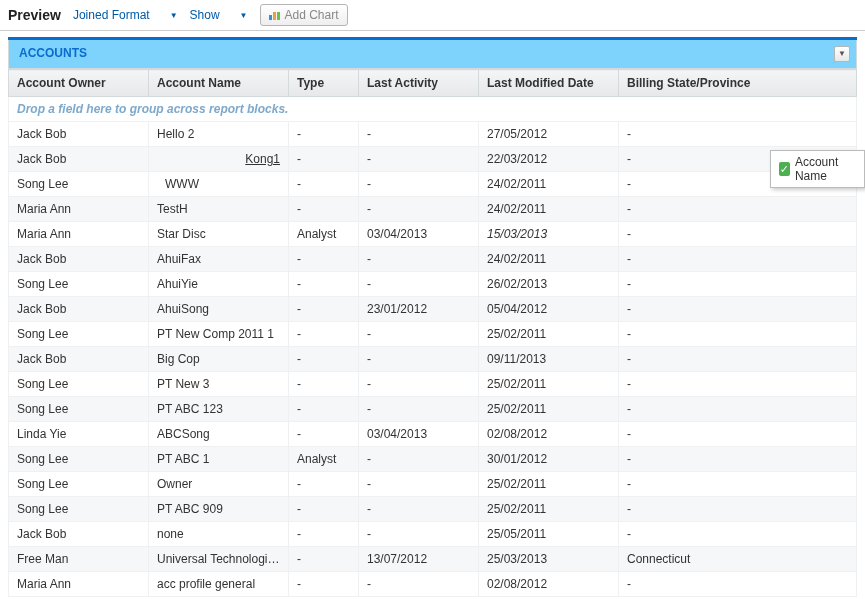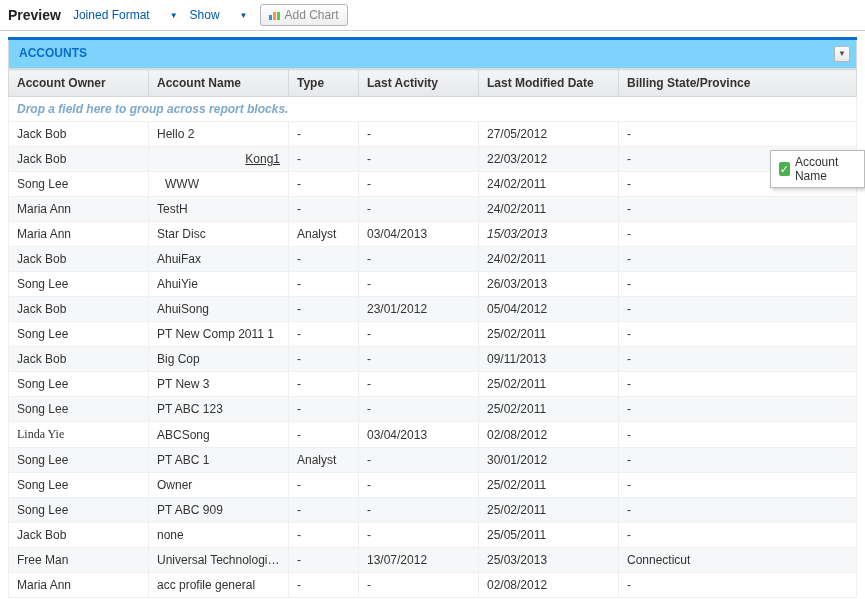--- a/index.html
+++ b/index.html
@@ -259,21 +259,21 @@
           <td style="text-align: left;">-</td>
           <td style="text-align: left;">-</td>
           <td style="text-align: left;">24/02/2011</td>
           <td style="text-align: left;">-</td>
         </tr>
         <tr>
           <td style="text-align: left;">Song Lee</td>
           <td style="text-align: left;">AhuiYie</td>
           <td style="text-align: left;">-</td>
           <td style="text-align: left;">-</td>
-          <td style="text-align: left;">26/03/2013</td>
+          <td style="text-align: left;">26/02/2013</td>
           <td style="text-align: left;">-</td>
         </tr>
         <tr>
           <td style="text-align: left;">Jack Bob</td>
           <td style="text-align: left;">AhuiSong</td>
           <td style="text-align: left;">-</td>
           <td style="text-align: left;">23/01/2012</td>
           <td style="text-align: left;">05/04/2012</td>
           <td style="text-align: left;">-</td>
         </tr>
@@ -303,21 +303,21 @@
         </tr>
         <tr>
           <td style="text-align: left;">Song Lee</td>
           <td style="text-align: left;">PT ABC 123</td>
           <td style="text-align: left;">-</td>
           <td style="text-align: left;">-</td>
           <td style="text-align: left;">25/02/2011</td>
           <td style="text-align: left;">-</td>
         </tr>
         <tr>
-          <td style="text-align: left; font-family: Liberation Serif, serif;">Linda Yie</td>
+          <td style="text-align: left;">Linda Yie</td>
           <td style="text-align: left;">ABCSong</td>
           <td style="text-align: left;">-</td>
           <td style="text-align: left;">03/04/2013</td>
           <td style="text-align: left;">02/08/2012</td>
           <td style="text-align: left;">-</td>
         </tr>
         <tr>
           <td style="text-align: left;">Song Lee</td>
           <td style="text-align: left;">PT ABC 1</td>
           <td style="text-align: left;">Analyst</td>

